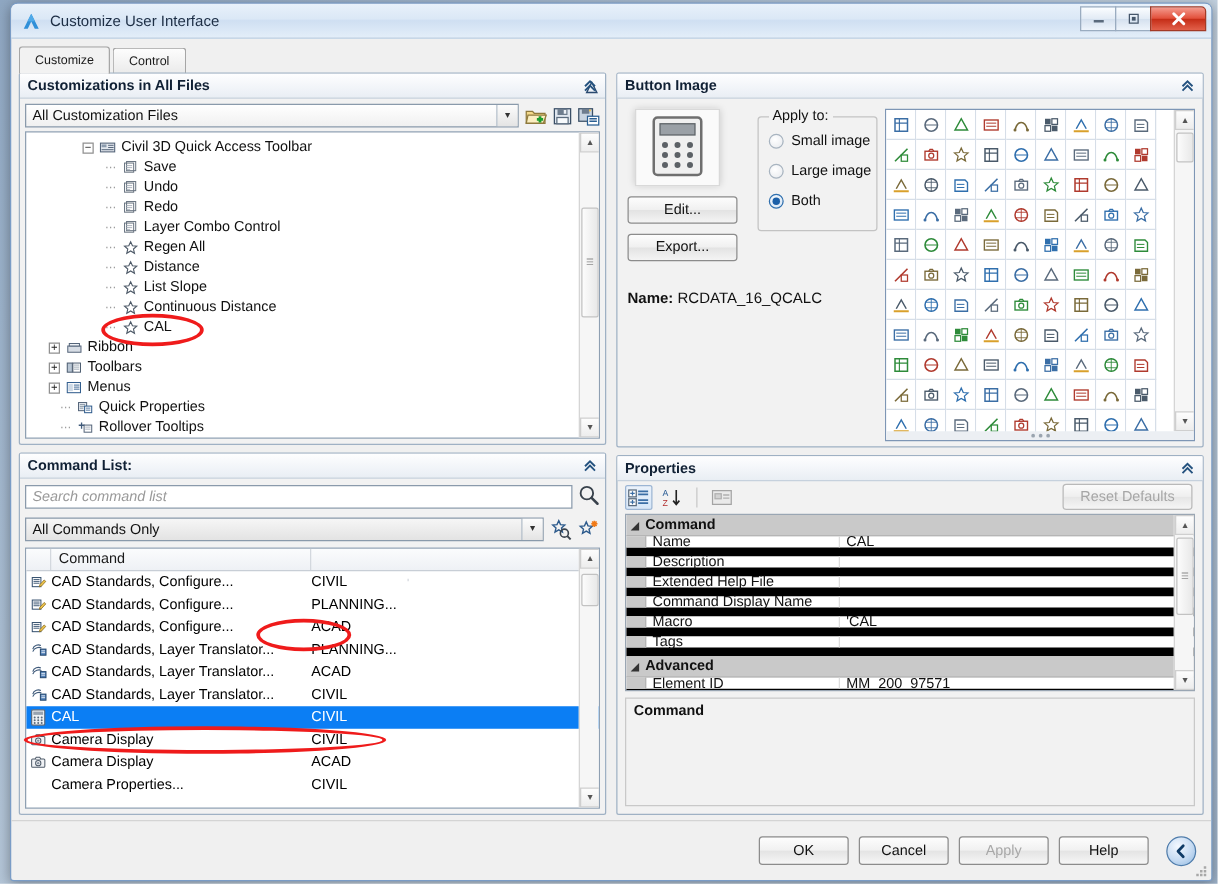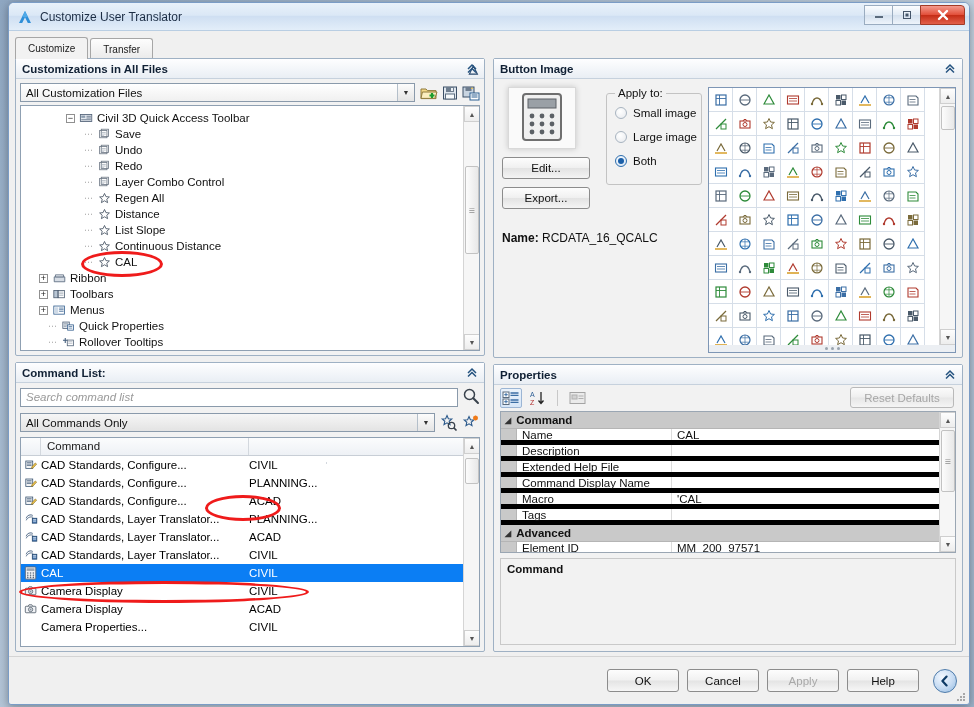--- a/index.html
+++ b/index.html
@@ -274,21 +274,21 @@
     height: 142px;
   }
   .pgroup{
     height:17px; display:flex;align-items:center;
     background:#c9c9c9; border-bottom:1px solid #b5b5b5;
     font-weight:bold; font-size:11.5px; color:#111; padding-left:4px; gap:5px;
   }
   .pgroup .tri{font-size:8px;color:#333;}
   .prow{
     height:16px; display:flex; align-items:center;
-    border-bottom:5px solid #000000; font-size:11.5px;color:#111;
+    border-bottom:7px solid #000000; font-size:11.5px;color:#111;
   }
   .prow .gutter{width:16px;flex:0 0 16px;background:#c9c9c9;height:100%;border-right:1px solid #b5b5b5;}
   .prow .plabel{flex:0 0 155px;padding-left:5px;border-right:1px solid #dcdcdc;height:100%;display:flex;align-items:center;}
   .prow .pval{flex:1 1 auto;padding-left:5px;height:100%;display:flex;align-items:center;}
   .desc-box{
     margin: 5px 6px 6px 6px; border:1px solid #c9c9c9; background:#f2f2f2;
     flex:1 1 auto; padding:4px 6px; font-weight:bold; font-size:11.5px; color:#111;
   }
 
   
@@ -322,21 +322,21 @@
 
 <div id="window">
 
   <div id="titlebar">
     <span class="ttl-icon">
       <svg width="16" height="16" viewBox="0 0 16 16">
         <path d="M8 2 L14 14 L10.8 14 L8 8.2 L5.2 14 L2 14 Z" fill="#2f8fd8"></path>
         <path d="M8 2 L11 8 L8 8.2 L5 8 Z" fill="#4fa9e8"></path>
       </svg>
     </span>
-    <span id="titletext">Customize User Translator</span>
+    <span id="titletext">Customize User Interface</span>
     <div class="winbtns">
       <div class="winbtn">
         <svg width="12" height="10" viewBox="0 0 12 10">
             <rect x="2" y="6" width="8" height="2" fill="#5a6a7c"></rect>
           </svg>
       </div>
       <div class="winbtn">
         <svg width="12" height="10" viewBox="0 0 12 10">
             <rect x="2.5" y="1.5" width="7" height="7" fill="none" stroke="#45566a"></rect>
             <rect x="4.5" y="3.5" width="3" height="3" fill="#45566a"></rect>
@@ -345,21 +345,21 @@
       <div class="winbtn close">
         <svg width="14" height="12" viewBox="0 0 14 12">
             <path d="M3 2 L11 10 M11 2 L3 10" stroke="#fff" stroke-width="2.4" stroke-linecap="round"></path>
           </svg>
       </div>
     </div>
   </div>
 
   <div id="tabrow">
     <div class="tab active">Customize</div>
-    <div class="tab">Transfer</div>
+    <div class="tab">Control</div>
   </div>
 
   <div id="main">
 
     <div id="leftcol">
 
       <div class="panel" id="custpanel">
         <div class="panel-head">
           <span>Customizations in All Files</span>
           <span class="chev">△​

